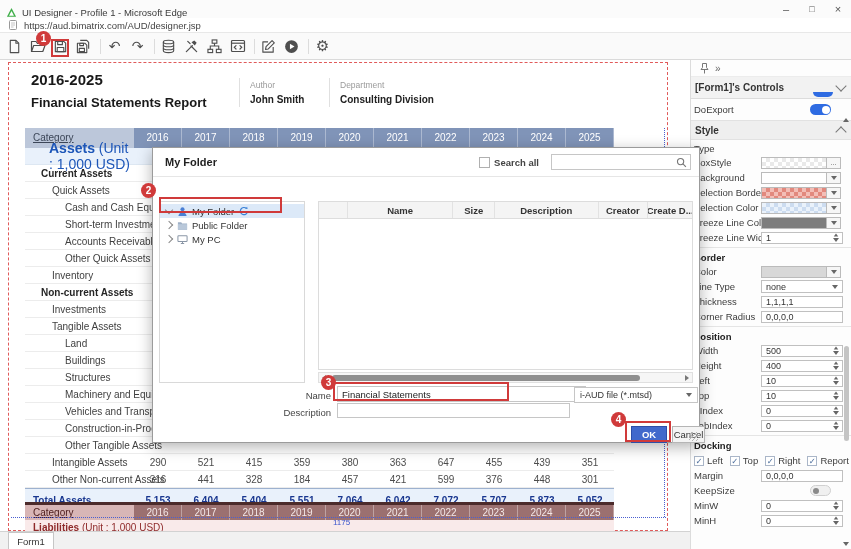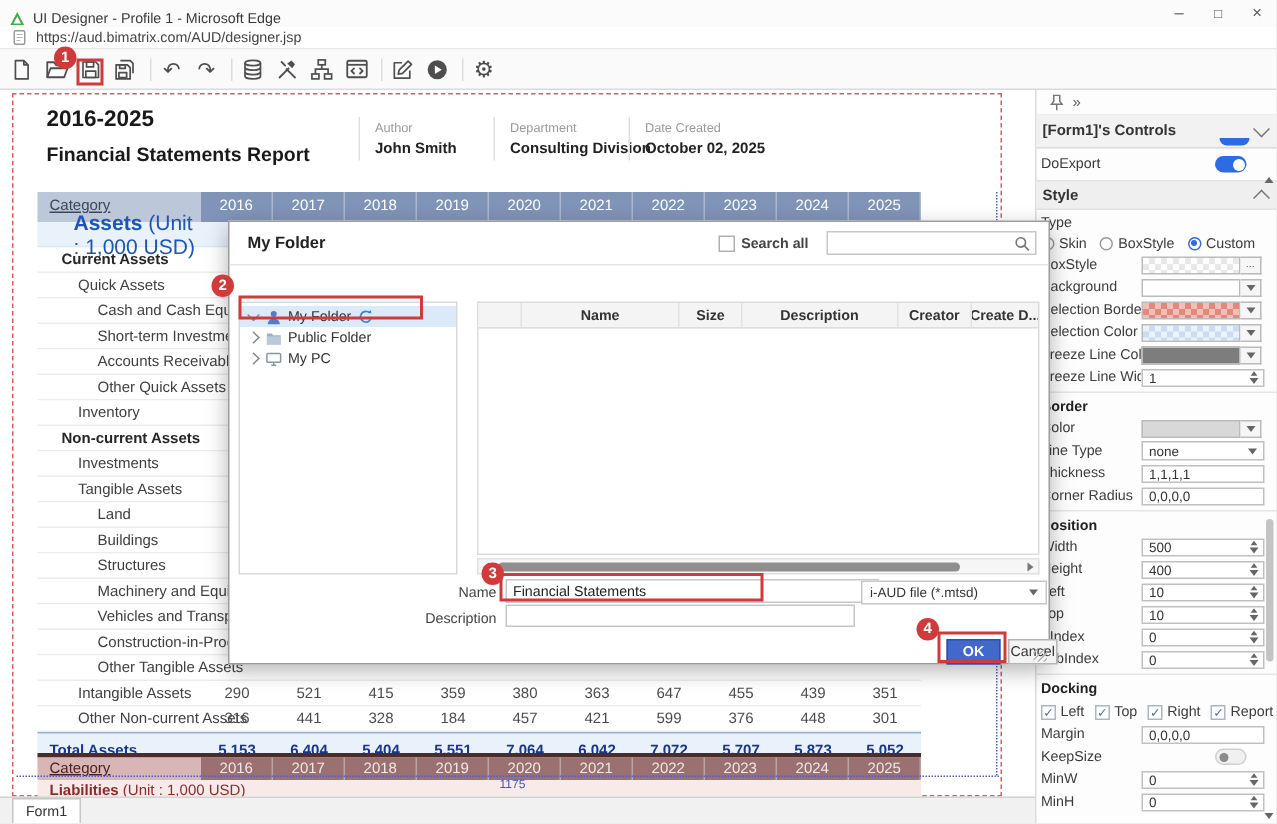--- a/index.html
+++ b/index.html
@@ -268,24 +268,20 @@
     <div class="abs rtitle2">Financial Statements Report</div>
     <div class="abs meta" id="meta">
         <div class="mitem">
           <div class="mlab">Author</div>
           <div class="mval">John Smith</div>
         </div>
         <div class="mitem">
           <div class="mlab">Department</div>
           <div class="mval">Consulting Division</div>
         </div>
-        <div class="mitem">
-          <div class="mlab">Date Created</div>
-          <div class="mval">October 02, 2025</div>
-        </div>
       </div>
 
     <div class="abs tbl" style="top:65px;">
       <div class="hrow">
         <div class="ccell">Category</div>
         <div style="display:flex;" id="assets-years">
             <div class="ycell">2016</div>
             <div class="ycell">2017</div>
             <div class="ycell">2018</div>
             <div class="ycell">2019</div>
@@ -614,28 +610,20 @@
       <span class="toggle on" style="margin-left:auto;margin-right:12px;"></span>
     </div>
     <div class="stylehead">
       <span>Style</span>
       <span class="chev up"></span>
     </div>
 
     <div class="prow" style="height:13px;margin-top:2px;">
       <span class="plab">Type</span>
     </div>
-    <div class="prow" style="height:14px;">
-      <span class="radio"></span>
-      <span class="rlab">Skin</span>
-      <span class="radio"></span>
-      <span class="rlab">BoxStyle</span>
-      <span class="radio sel"></span>
-      <span class="rlab" style="margin-right:0;">Custom</span>
-    </div>
 
     <div class="prow">
       <span class="plab">BoxStyle</span>
       <span class="pctl">
           <span class="swatch checker-gray"></span>
         <span class="dropbtn" style="font-size:7px;color:#555;">...</span>
         </span>
     </div>
     <div class="prow">
       <span class="plab">Background</span>

